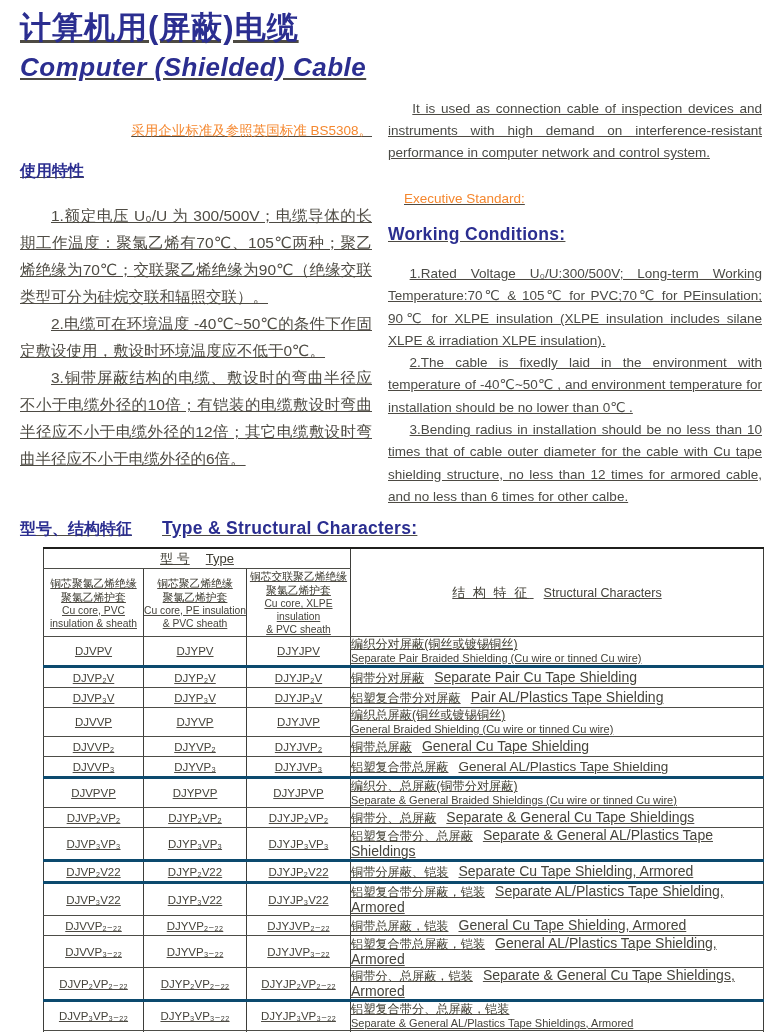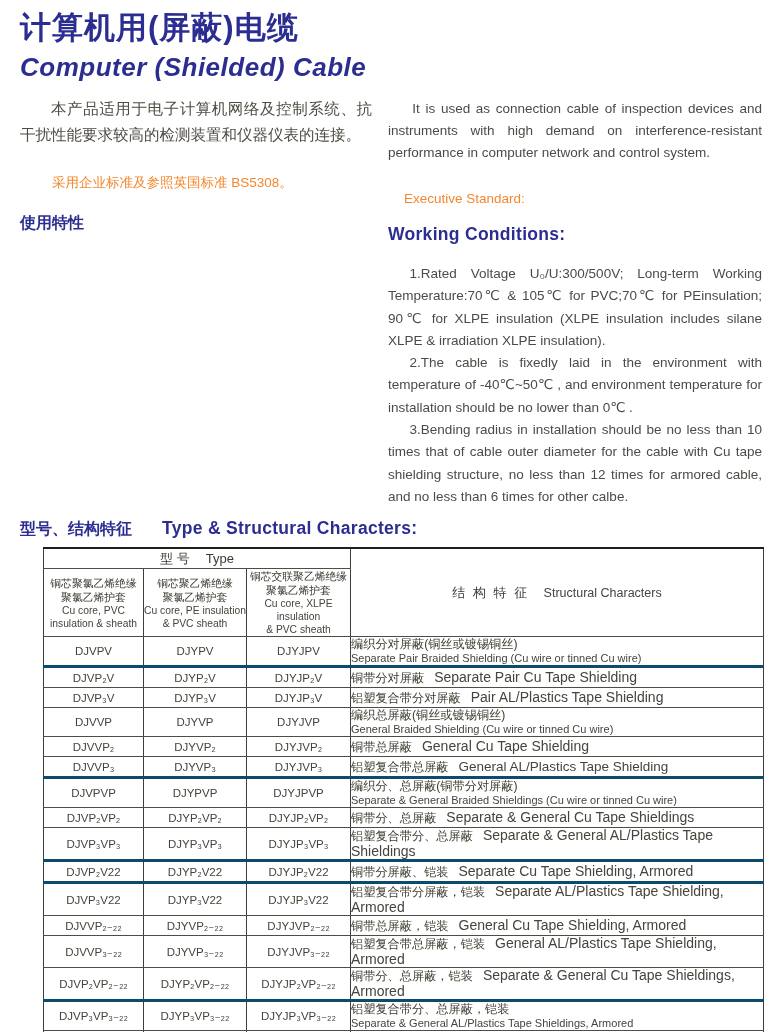--- a/index.html
+++ b/index.html
@@ -1,39 +1,39 @@
 <!DOCTYPE html>
 <html><head>
 <meta charset="utf-8">
 <style>
   html,body { margin:0; padding:0; background:#ffffff; }
   body { font-family: "Liberation Sans","DejaVu Sans",sans-serif; color:#4d4a43; }
   .page {
     position:relative; width:780px; height:1032px; overflow:hidden;
-    box-sizing:border-box; padding:10px 18px 8px 20px; background:#fff;
+    box-sizing:border-box; padding:10px 18px 8px 20px; background:#fff;text-decoration:underline;
   }
   
   .title-zh {
     margin:0; font-size:31px; font-weight:800; letter-spacing:1px;
     color:#2b2e90; line-height:36px;
   }
   .title-en {
     margin:6px 0 0 0; font-size:26px; font-weight:800; font-style:italic;
     color:#2b2e90; line-height:30px; letter-spacing:0.5px;
   }
   
   .cols { display:grid; grid-template-columns:368px 374px; margin-top:14px; }
   .col-left  { padding-right:16px; }
   .col-right { padding-left:0; }
   .intro-zh { margin:0; font-size:15.5px; line-height:26px; text-indent:2em; text-align:justify; color:#4f4c44; }
   .intro-en { margin:2px 0 0 0; font-size:13.5px; line-height:22px; text-indent:1.8em; text-align:justify; color:#4b4b46; }
   .std-block { margin-top:24px; }
   .std-zh { margin-left:28px; font-size:13.5px; line-height:21px; color:#f5872e; }
   .std-en { margin-left:16px; font-size:13.5px; line-height:22px; color:#f5872e; }
-  .std-line2 { padding-left:4px; }
+  .std-line2 { padding-left:4px;text-align:right; }
   .h-usage   { margin:20px 0 0 0; font-size:16px; font-weight:800; color:#2b2e90; }
   .h-working { margin:14px 0 0 0; font-size:17.5px; font-weight:800; color:#2b2e90; letter-spacing:0.3px; }
   .zh-paras { margin-top:20px; }
   .zh-paras p { margin:0; font-size:15.5px; line-height:27px; text-indent:2em; text-align:justify; color:#4f4c44; }
   .en-paras { margin-top:18px; }
   .en-paras p { margin:0; font-size:13.5px; line-height:22.3px; text-indent:1.6em; text-align:justify; color:#4b4b46; }
   
   .type-heading { display:flex; align-items:baseline; margin-top:10px; }
   .type-heading .zh { font-size:16px; font-weight:800; color:#2b2e90; }
   .type-heading .en { font-size:17.5px; font-weight:800; color:#2b2e90; margin-left:30px; letter-spacing:0.3px; }
@@ -66,25 +66,29 @@
 </head>
 <body>
 
 <div class="page">
 
   <h1 class="title-zh">计算机用(屏蔽)电缆</h1>
   <h2 class="title-en">Computer (Shielded) Cable</h2>
 
   <div class="cols">
     <div class="col-left">
-      <p class="intro-zh">本产品适用于电子计算机网络及控制系统、抗干扰性能要求较高的检测装置和仪器仪表的连接。</p>
       <div class="std-block std-zh">
         <div class="std-line2">采用企业标准及参照英国标准 BS5308。</div>
       </div>
       <h3 class="h-usage">使用特性</h3>
+      <div class="zh-paras">
+        <p>1.额定电压 U₀/U 为 300/500V；电缆导体的长期工作温度：聚氯乙烯有70℃、105℃两种；聚乙烯绝缘为70℃；交联聚乙烯绝缘为90℃（绝缘交联类型可分为硅烷交联和辐照交联）。</p>
+        <p>2.电缆可在环境温度 -40℃~50℃的条件下作固定敷设使用，敷设时环境温度应不低于0℃。</p>
+        <p>3.铜带屏蔽结构的电缆、敷设时的弯曲半径应不小于电缆外径的10倍；有铠装的电缆敷设时弯曲半径应不小于电缆外径的12倍；其它电缆敷设时弯曲半径应不小于电缆外径的6倍。</p>
+      </div>
     </div>
 
     <div class="col-right">
       <p class="intro-en">It is used as connection cable of inspection devices and instruments with high demand on interference-resistant performance in computer network and control system.</p>
       <div class="std-block std-en">
         <div>Executive Standard:</div>
       </div>
       <h3 class="h-working">Working Conditions:</h3>
       <div class="en-paras">
         <p>1.Rated Voltage U₀/U:300/500V;  Long-term Working Temperature:70℃ &amp; 105℃ for PVC;70℃ for PEinsulation; 90℃ for XLPE insulation (XLPE insulation includes silane XLPE &amp; irradiation XLPE insulation).</p>

